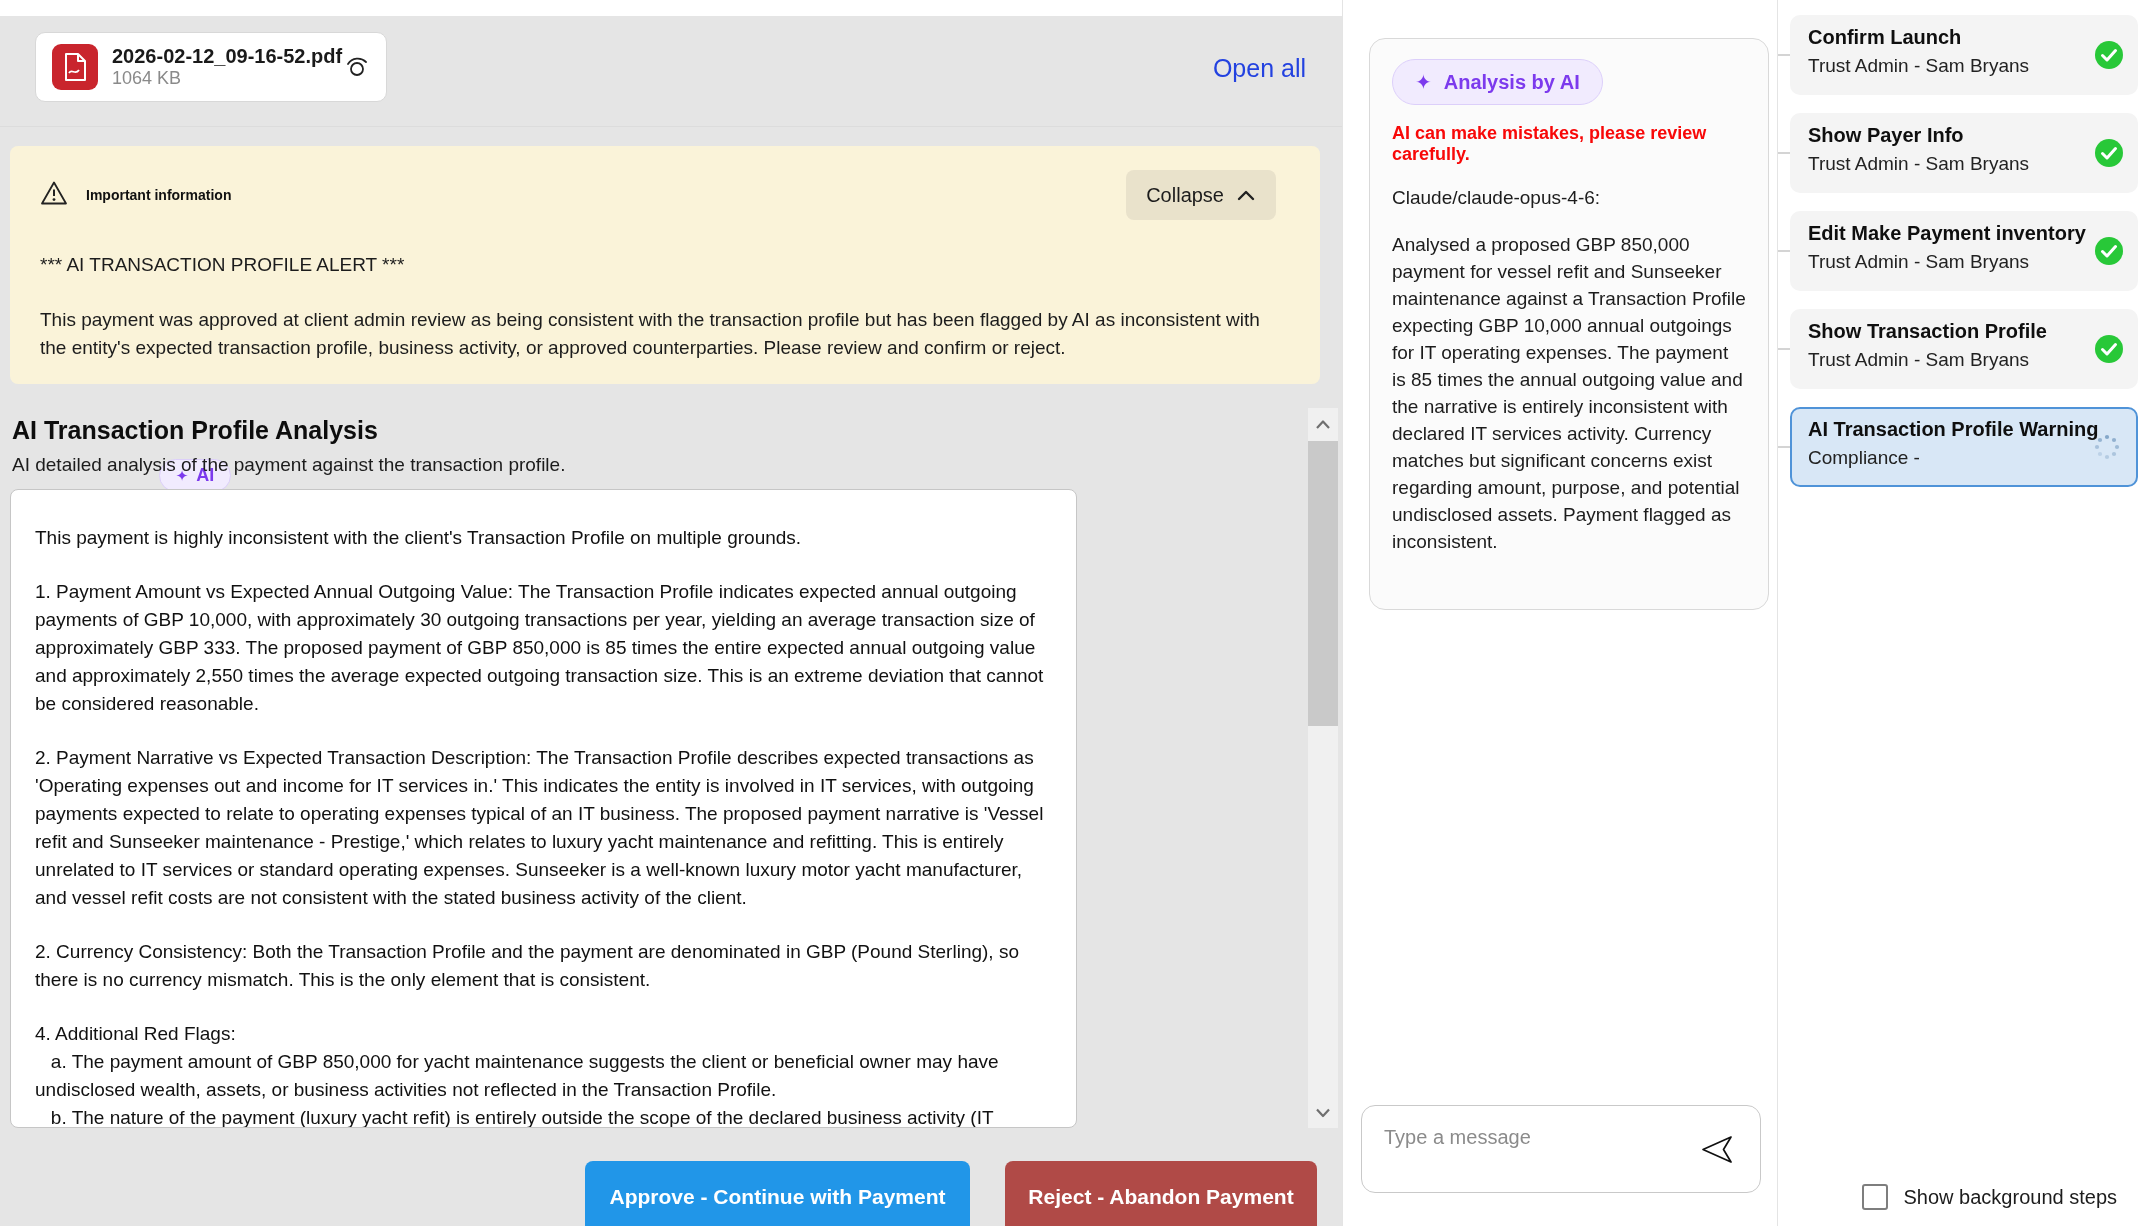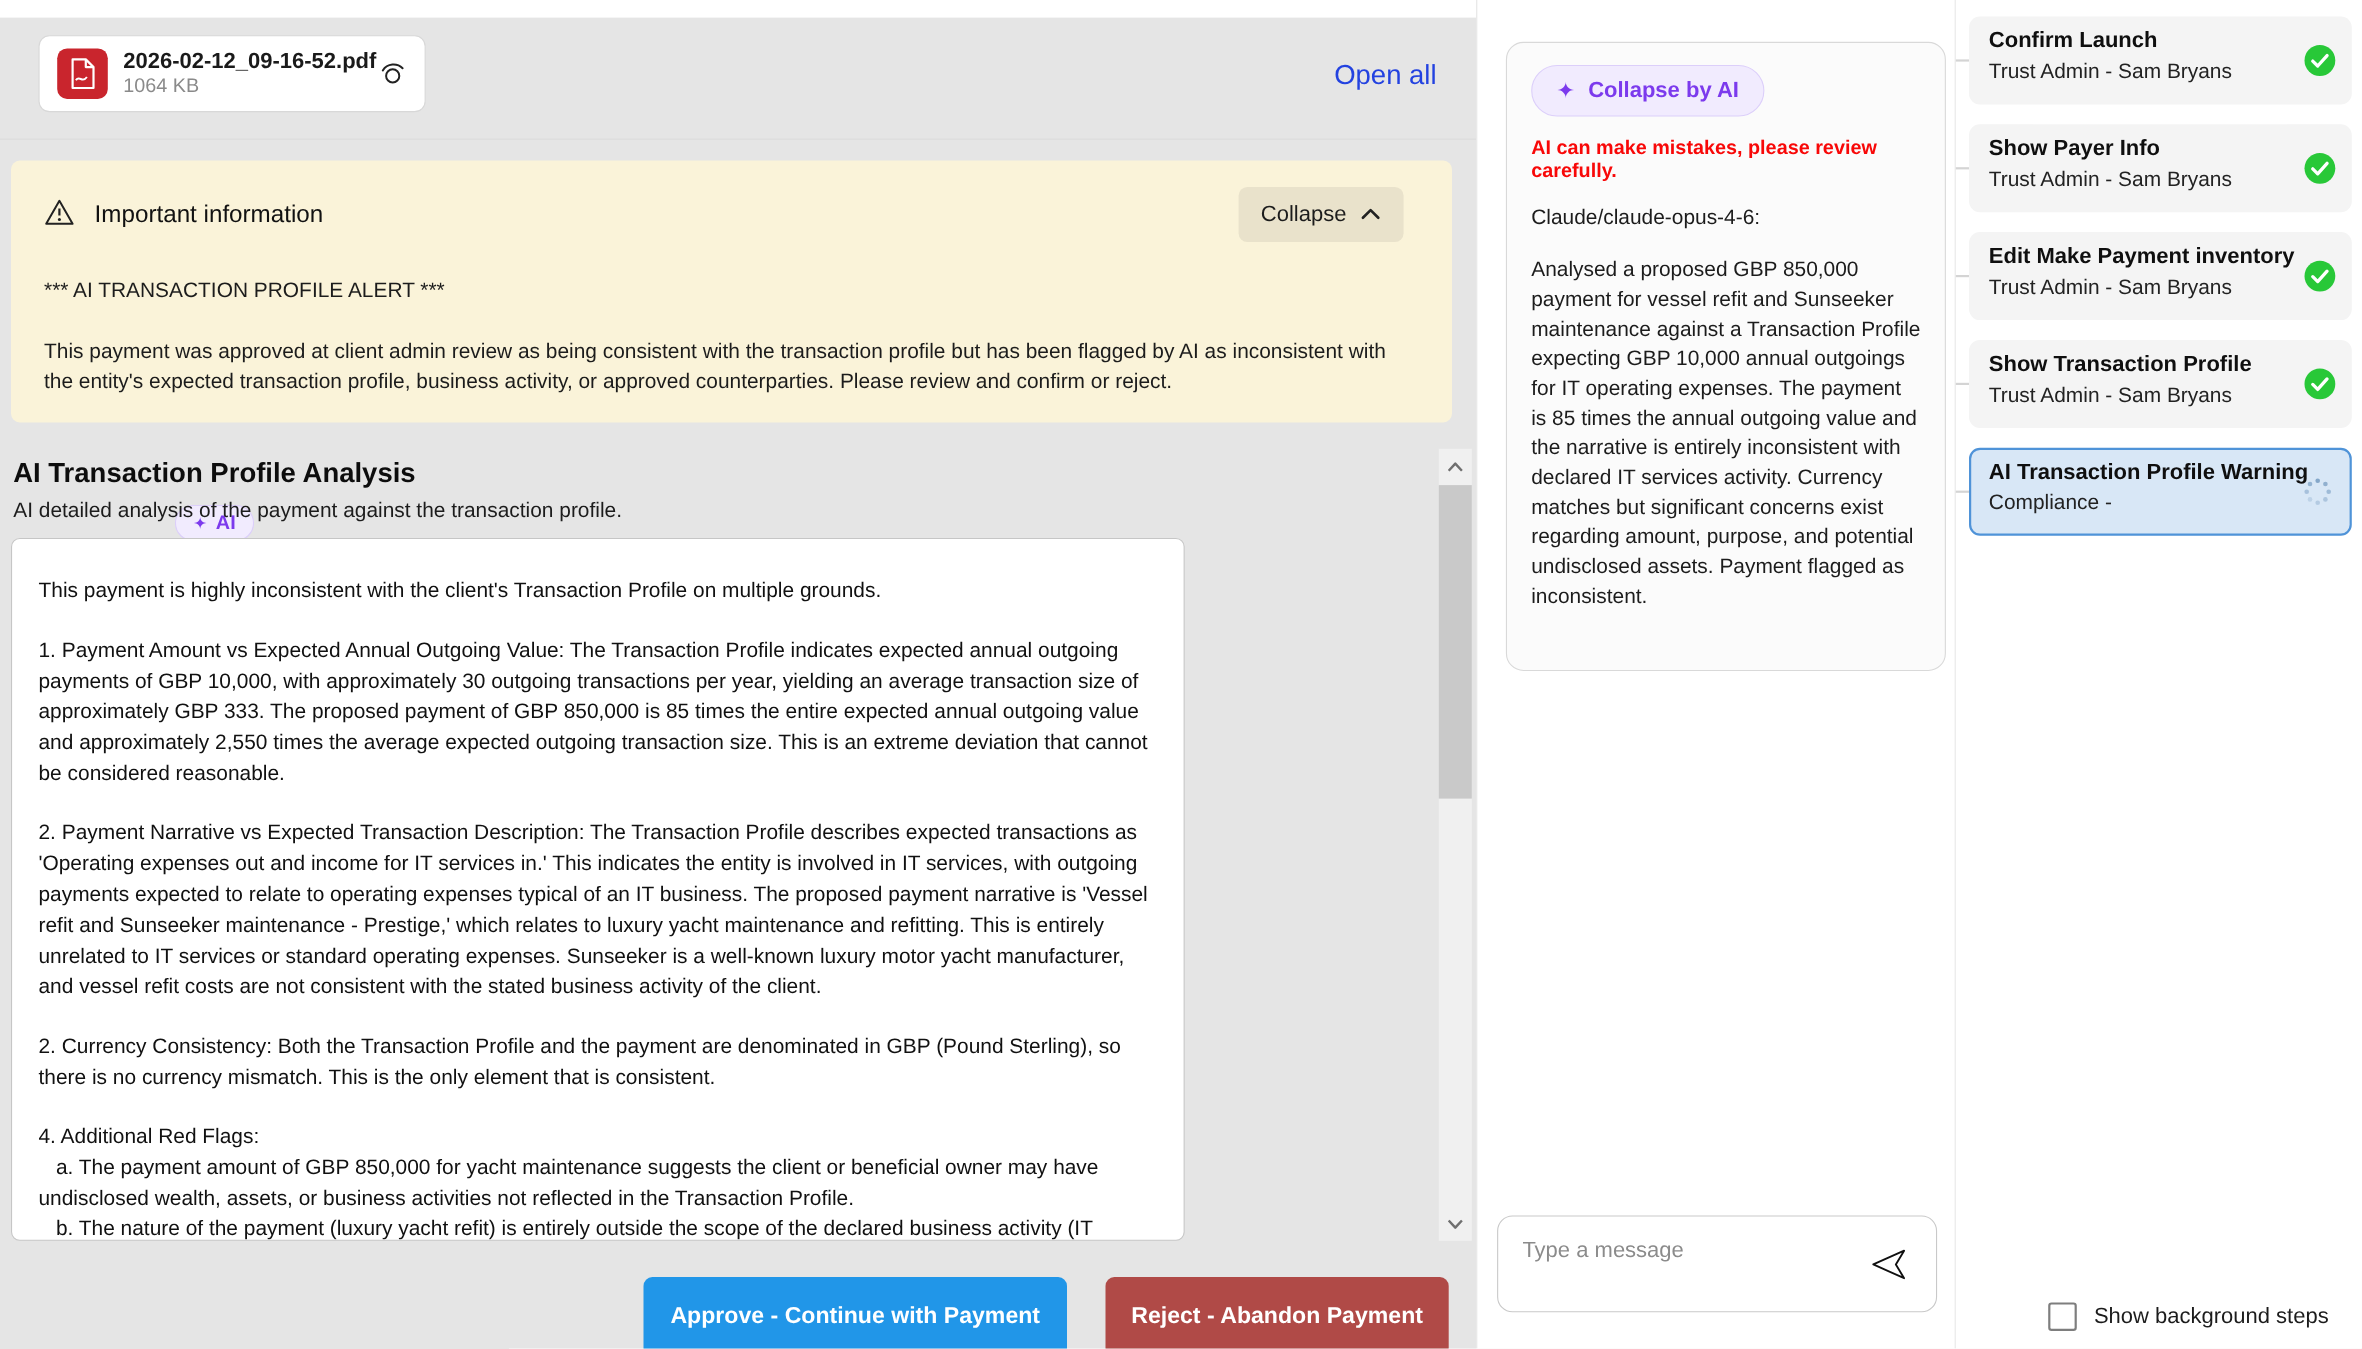--- a/index.html
+++ b/index.html
@@ -14,21 +14,21 @@
   .pdf-icon{width:46px;height:46px;border-radius:9px;background:var(--pdf_red);display:flex;align-items:center;justify-content:center;flex:none;}
   .file-meta{flex:1;min-width:0;}
   .file-name{font-size:20px;font-weight:600;color:#1a1a1a;white-space:nowrap;}
   .file-size{font-size:18px;color:#8a8a8a;margin-top:3px;}
   .eye-btn{flex:none;cursor:pointer;display:flex;align-items:center;}
   .open-all{position:absolute;right:36px;top:38px;font-size:25px;color:var(--link_blue);cursor:pointer;text-decoration:none;}
 
   .banner{position:absolute;left:10px;top:130px;width:1310px;height:238px;background:var(--banner_bg);border-radius:8px;
     padding:24px 30px;box-sizing:border-box;}
   .banner-head{display:flex;align-items:center;}
-  .banner-title{font-size:22px;font-weight:400;margin-left:18px;color:#111;}
+  .banner-title{font-size:14px;font-weight:700;margin-left:18px;color:#111;}
   .collapse-btn{margin-left:auto;margin-right:14px;background:var(--collapse_bg);border:none;border-radius:8px;height:50px;padding:0 20px;
     font-size:20px;color:#1c1c1c;display:flex;align-items:center;gap:12px;cursor:pointer;font-family:inherit;}
   .banner-alert{font-size:19px;margin:34px 0 0 0;color:#1c1c1c;}
   .banner-body{font-size:19px;line-height:28px;margin:30px 0 0 0;color:#1c1c1c;}
 
   .analysis-title-row{position:absolute;left:12px;top:400px;display:flex;align-items:center;gap:14px;flex-direction:column;}
   .analysis-title{font-size:25px;font-weight:700;margin:0;color:#0d0d0d;}
   .ai-badge{display:inline-flex;align-items:center;gap:8px;background:var(--badge_bg);border:1px solid var(--badge_border);
     border-radius:999px;padding:5px 16px;font-size:18px;font-weight:700;color:var(--badge_purple);}
   .ai-badge .spark{font-size:15px;}
@@ -169,21 +169,21 @@
     <div class="actions">
       <button class="btn btn-approve">Approve - Continue with Payment</button>
       <button class="btn btn-reject">Reject - Abandon Payment</button>
     </div>
   </section>
 
   <section class="chat-panel">
     <div class="bubble">
       <span class="gen-badge">
         <span>✦</span>
-        <span>Collapse by AI</span>
+        <span>Analysis by AI</span>
       </span>
       <p class="disclaimer">AI can make mistakes, please review carefully.</p>
       <p class="model-line">Claude/claude-opus-4-6:</p>
       <p class="chat-message">Analysed a proposed GBP 850,000 payment for vessel refit and Sunseeker maintenance against a Transaction Profile expecting GBP 10,000 annual outgoings for IT operating expenses. The payment is 85 times the annual outgoing value and the narrative is entirely inconsistent with declared IT services activity. Currency matches but significant concerns exist regarding amount, purpose, and potential undisclosed assets. Payment flagged as inconsistent.</p>
     </div>
 
     <div class="chat-input">
       <span class="chat-placeholder">Type a message</span>
       <span class="send-btn">
         <svg width="34" height="32" viewBox="0 0 34 32">

